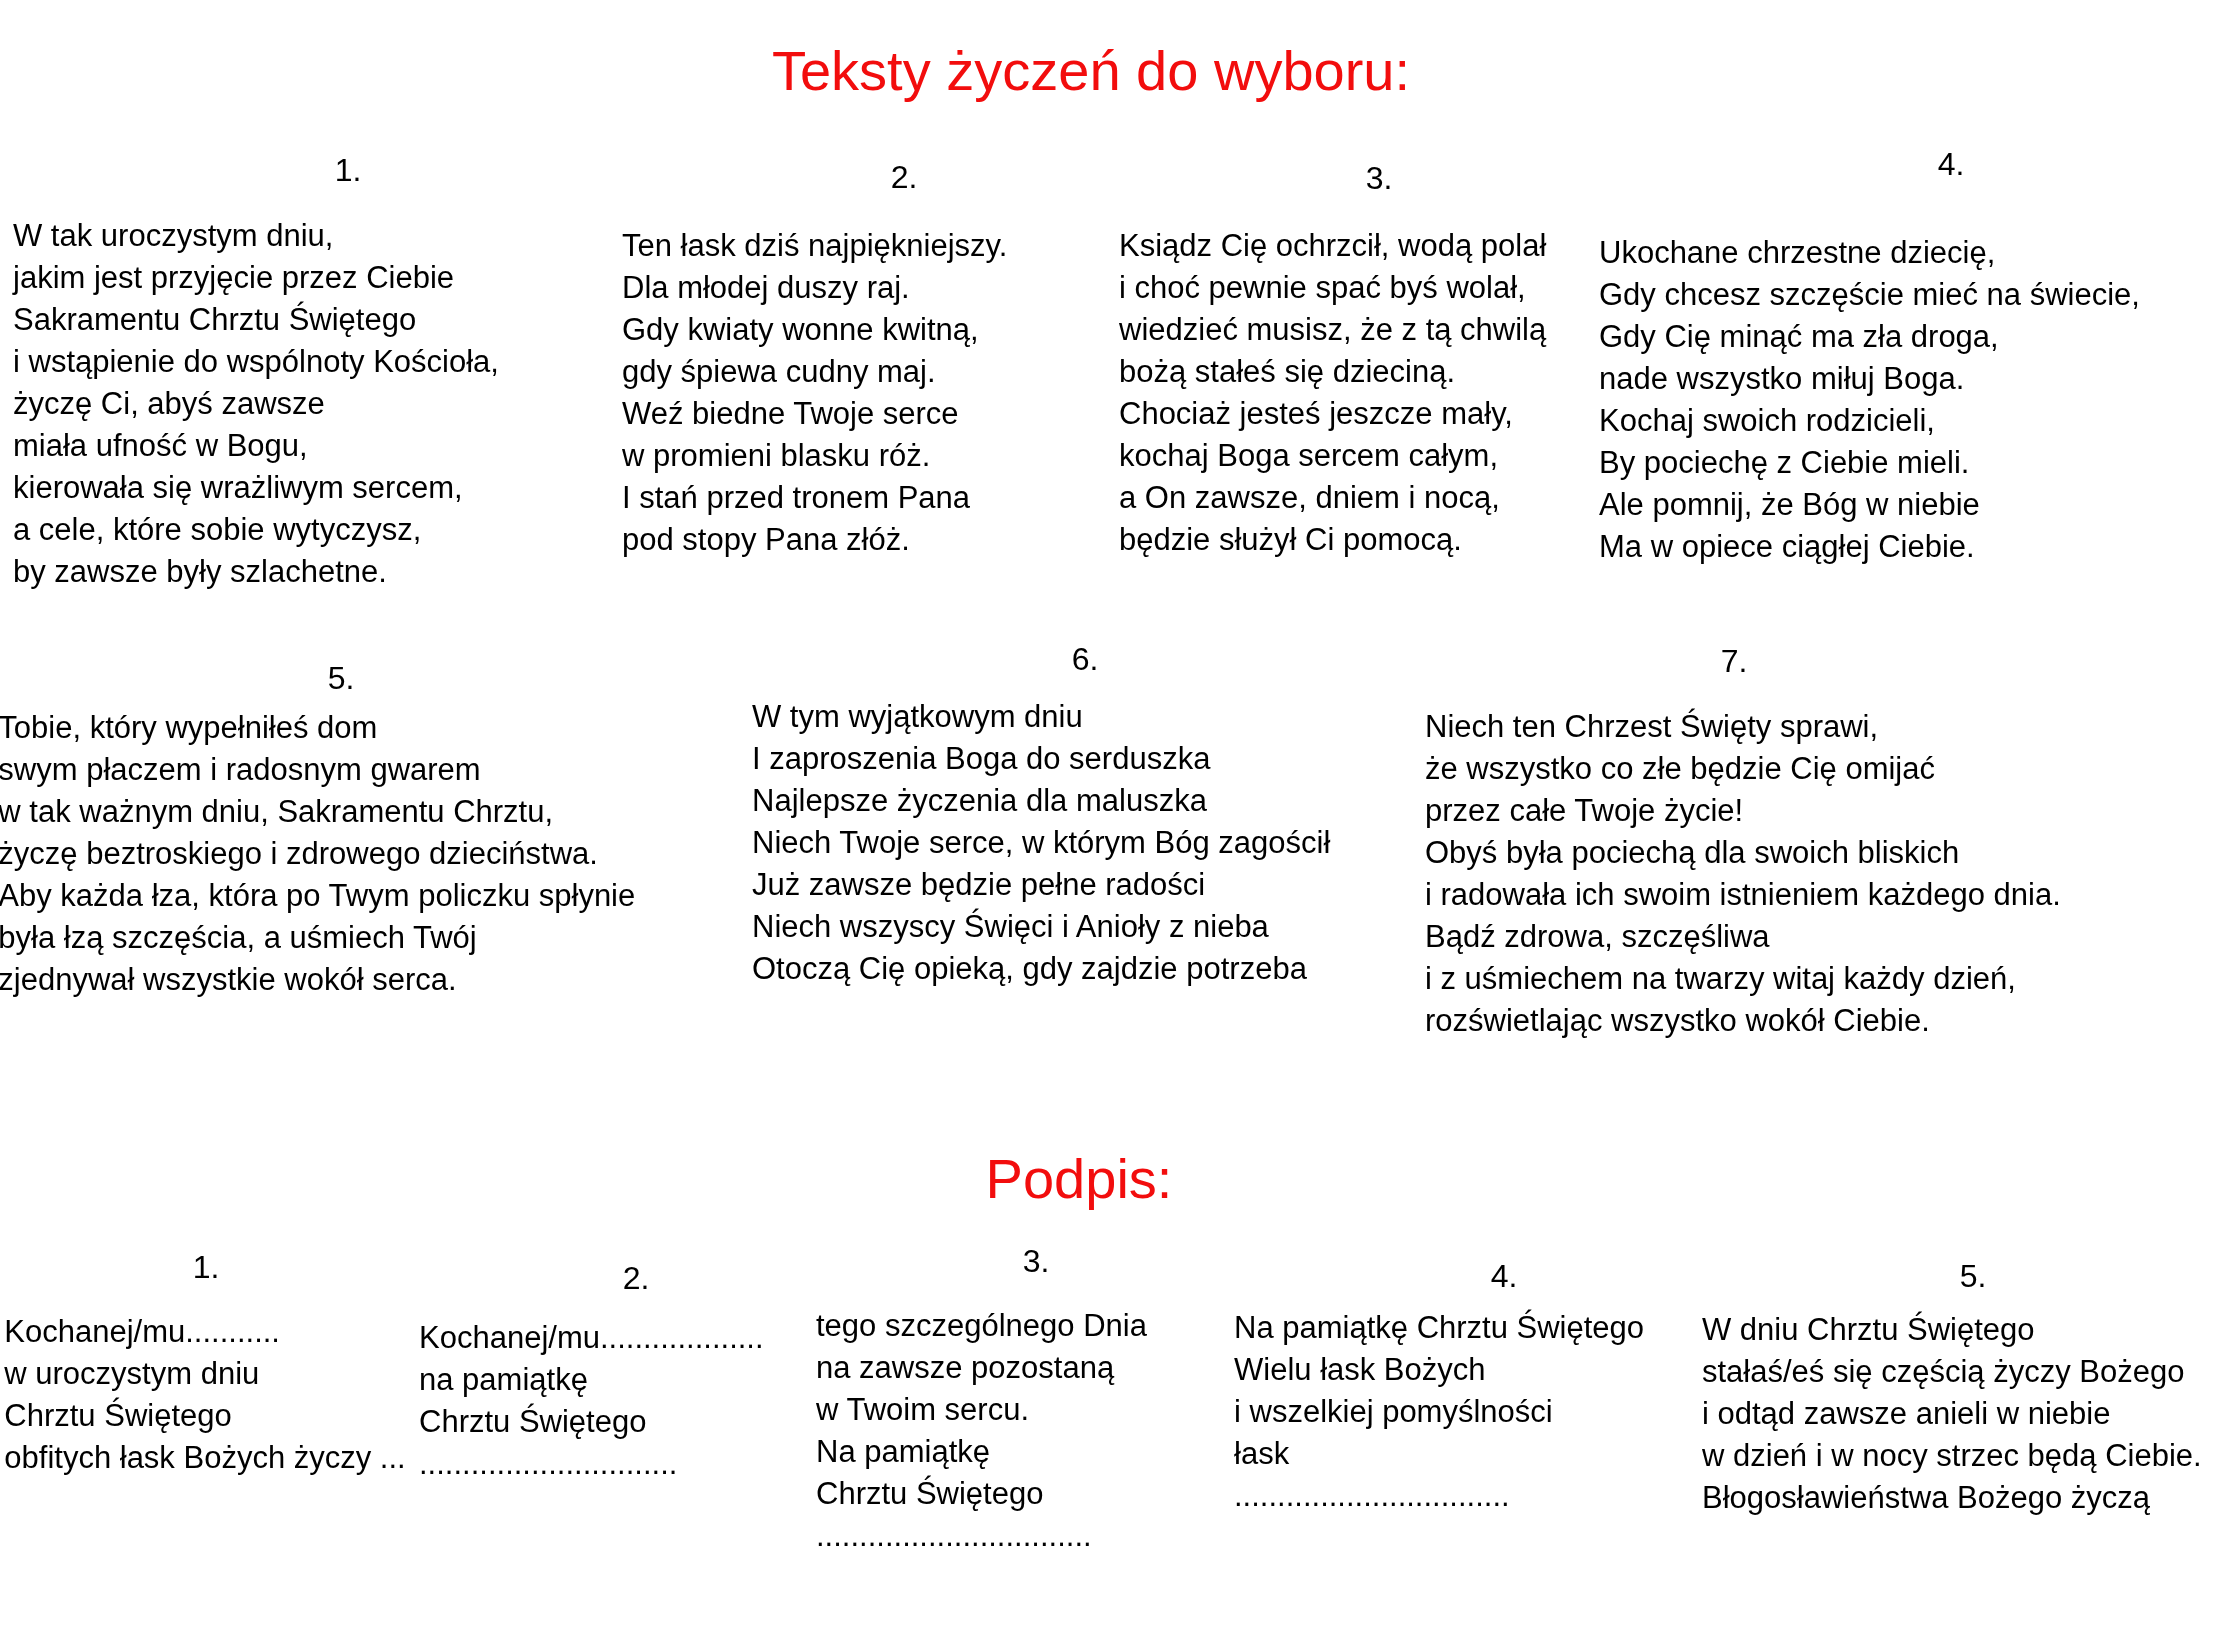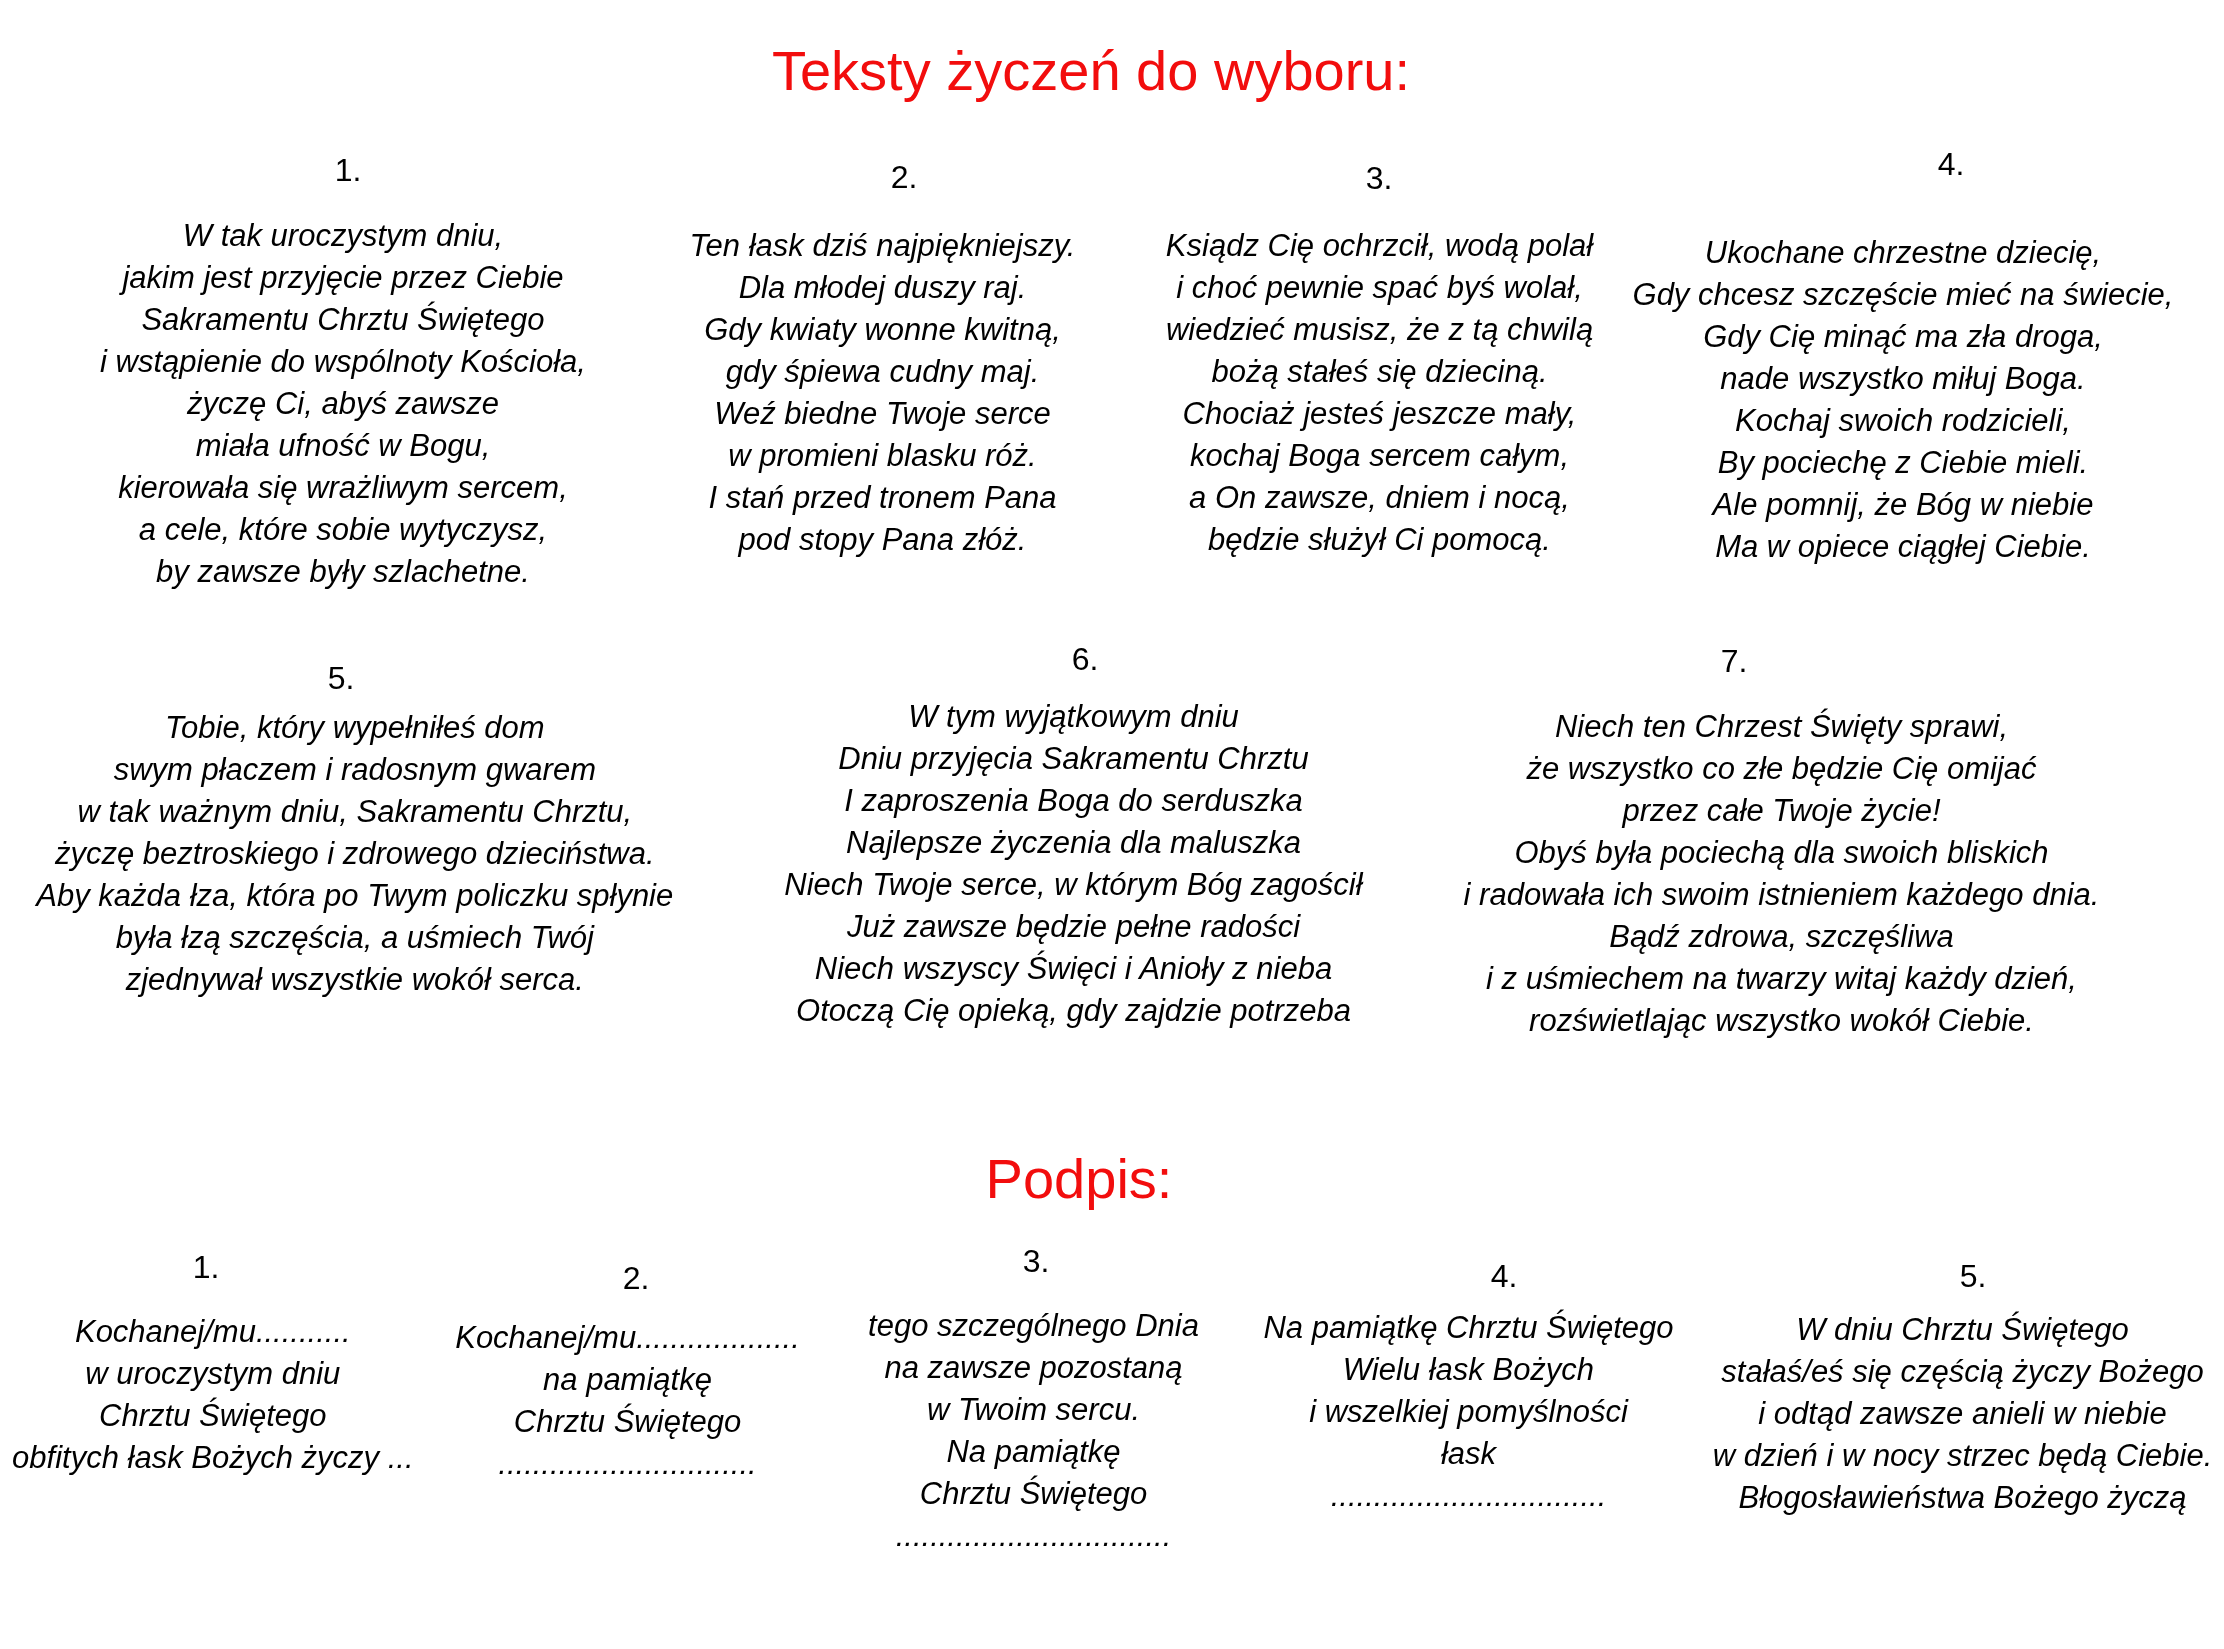--- a/index.html
+++ b/index.html
@@ -25,24 +25,23 @@
   }
   .num {
     position: absolute;
     transform: translateX(-50%);
     font-size: 32px;
     line-height: 42px;
     white-space: nowrap;
   }
   .block {
     position: absolute;
-    text-align: center;
+    text-align: left;
     font-size: 31px;
     line-height: 42px;
-    font-style: italic;
   }
   .block .line { white-space: nowrap; }
 </style>
 </head>
 <body>
 
 <div class="page">
 
   <h1 class="heading" style="left:1091px; top:40px">Teksty życzeń do wyboru:</h1>
 
@@ -101,21 +100,20 @@
       <div class="line">Tobie, który wypełniłeś dom</div>
       <div class="line">swym płaczem i radosnym gwarem</div>
       <div class="line">w tak ważnym dniu, Sakramentu Chrztu,</div>
       <div class="line">życzę beztroskiego i zdrowego dzieciństwa.</div>
       <div class="line">Aby każda łza, która po Twym policzku spłynie</div>
       <div class="line">była łzą szczęścia, a uśmiech Twój</div>
       <div class="line">zjednywał wszystkie wokół serca.</div>
     </div>
   <div class="block" style="left:752px;  top:696px; width:643px">
       <div class="line">W tym wyjątkowym dniu</div>
-      <div class="line">Dniu przyjęcia Sakramentu Chrztu</div>
       <div class="line">I zaproszenia Boga do serduszka</div>
       <div class="line">Najlepsze życzenia dla maluszka</div>
       <div class="line">Niech Twoje serce, w którym Bóg zagościł</div>
       <div class="line">Już zawsze będzie pełne radości</div>
       <div class="line">Niech wszyscy Święci i Anioły z nieba</div>
       <div class="line">Otoczą Cię opieką, gdy zajdzie potrzeba</div>
     </div>
   <div class="block" style="left:1425px; top:706px; width:713px">
       <div class="line">Niech ten Chrzest Święty sprawi,</div>
       <div class="line">że wszystko co złe będzie Cię omijać</div>

